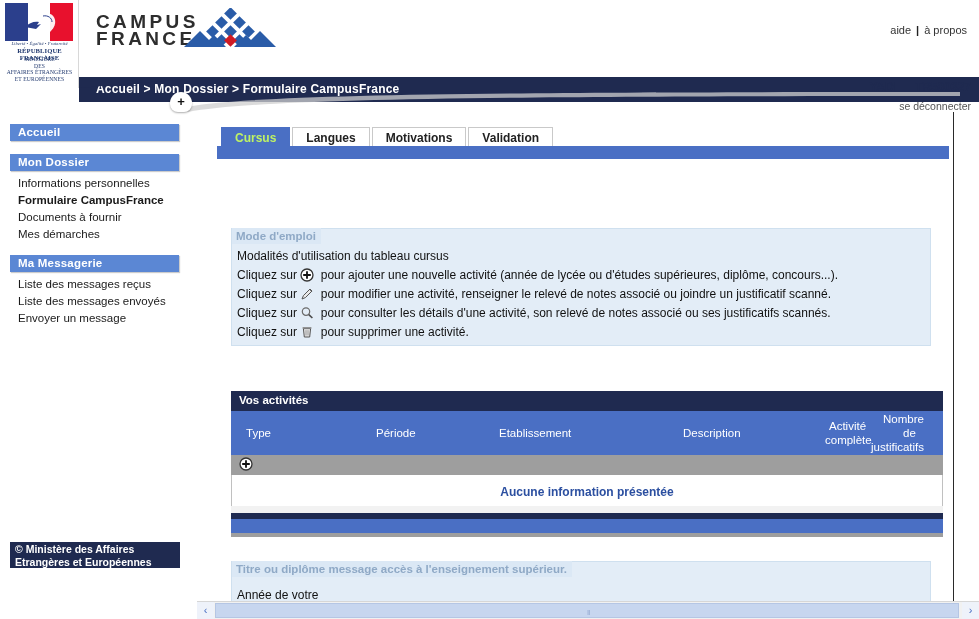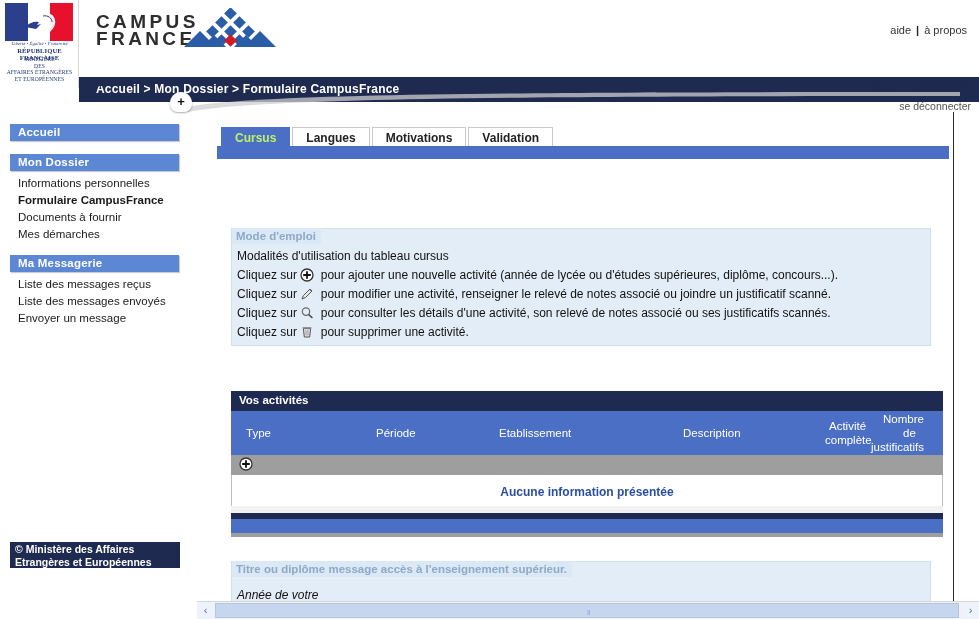--- a/index.html
+++ b/index.html
@@ -187,21 +187,21 @@
   .bar-gap { height:7px; background:#f2f2f2; }
   .bar-dark { height:6px; background:#1f2a50; }
   .bar-blue { height:14px; background:#4a6fc4; }
   .bar-grey { height:4px; background:#9e9e9e; }
 
   
   .dip-box {
     position:absolute; left:14px; top:392px; width:700px; height:108px;
     background:#e3edf7; border:1px solid #cfe0ef;
   }
-  .dip-lbl1 { position:absolute; left:5px; top:26px; font-size:12px; color:#111;font-style:italic; }
+  .dip-lbl1 { position:absolute; left:5px; top:26px; font-size:12px; color:#111; }
 
   
   .hscroll {
     position:absolute; left:197px; top:601px; width:782px; height:18px;
     background:#f1f1f1; border-top:1px solid #d6d6d6;
   }
   .hs-arrow {
     position:absolute; top:0; width:17px; height:17px;
     color:#4a6fc4; font-size:11px; text-align:center; line-height:16px;
     background:#eef2fa; cursor:pointer;

